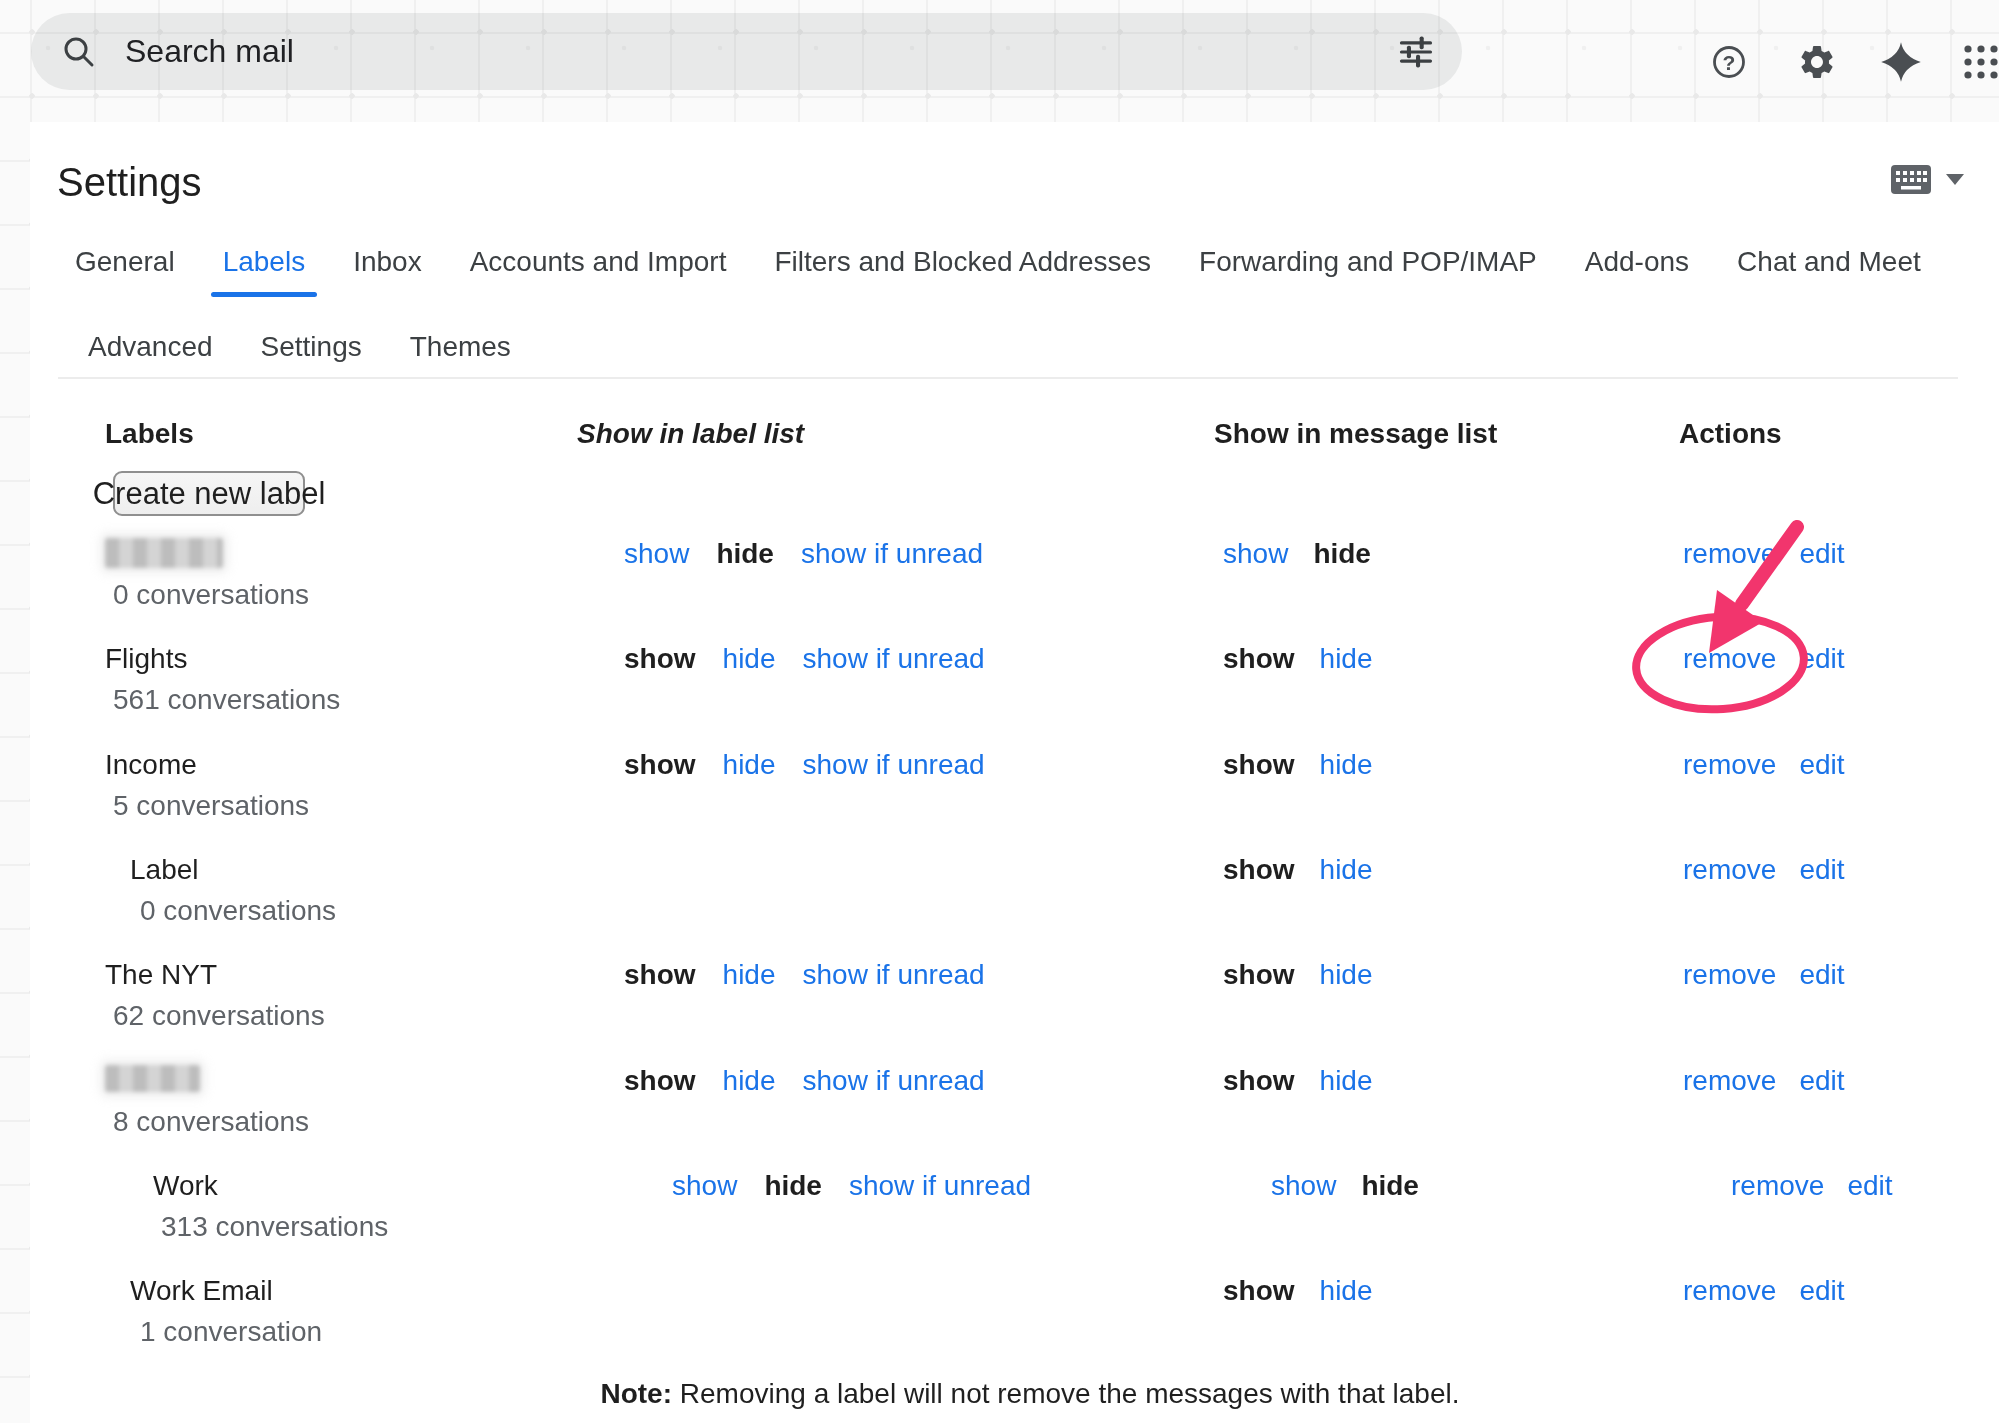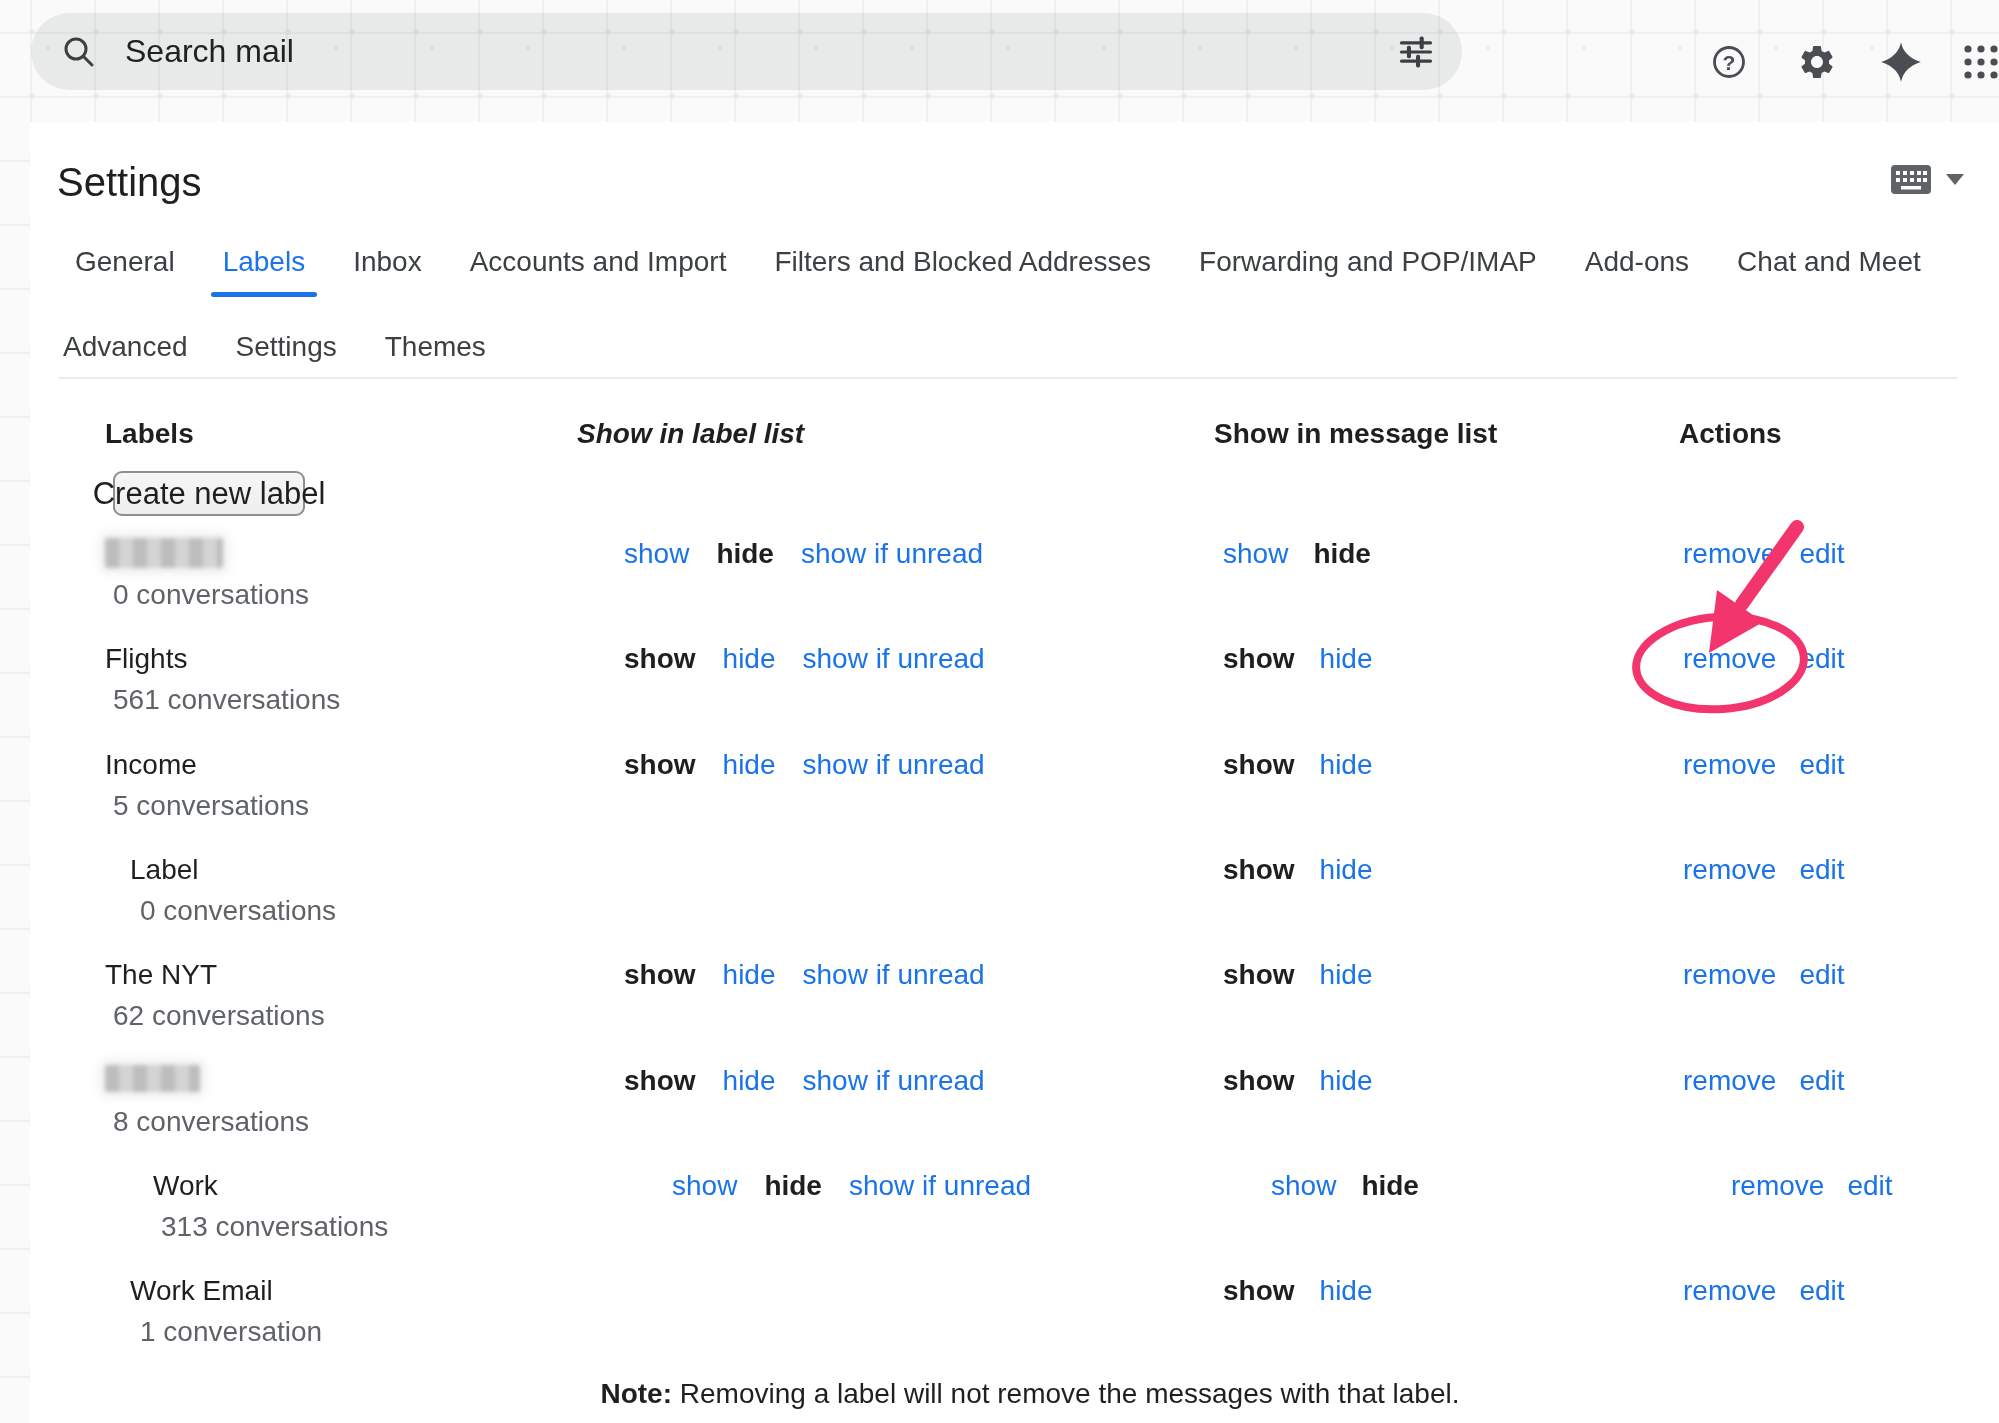--- a/index.html
+++ b/index.html
@@ -27,21 +27,21 @@
   .tune-btn{margin-right:26px;flex:0 0 auto;display:flex;cursor:pointer;}
   .tr-icons{top:40px;height:44px;display:flex;align-items:center;}
   .icon-btn{width:44px;height:44px;display:flex;align-items:center;justify-content:center;cursor:pointer;}
   
   .card{left:30px;top:122px;width:1969px;height:1301px;background:#ffffff;}
   .page-title{left:57px;top:160px;font-size:40px;color:#1f1f1f;}
   .kbd-area{left:1890px;top:164px;display:flex;align-items:center;gap:14px;}
   
   .tabs{display:flex;gap:20px;}
   .tabs-r1{left:61px;top:245px;}
-  .tabs-r2{left:49px;top:330px;}
+  .tabs-r2{left:74px;top:330px;}
   .tab{position:relative;padding:0 14px;height:52px;font-size:28px;line-height:34px;color:#3c4043;cursor:pointer;white-space:nowrap;}
   .tab.active{color:#1a73e8;}
   .tab.active::after{content:"";position:absolute;left:2px;right:2px;bottom:0;height:5px;border-radius:3px;background:#1a73e8;}
   .divider{left:58px;top:377px;width:1900px;height:2px;background:#ececec;}
   
   .thead{top:417px;font-size:28px;font-weight:700;color:#1f1f1f;line-height:34px;white-space:nowrap;}
   .h-labels{left:105px;} .h-ll{left:577px;font-style:italic;} .h-ml{left:1214px;} .h-ac{left:1679px;}
   .create-btn{
     left:113px;top:471px;width:192px;height:45px;box-sizing:border-box;
     background:linear-gradient(#f6f6f6,#eeeeee);border:2px solid #8f8f8f;border-radius:9px;

